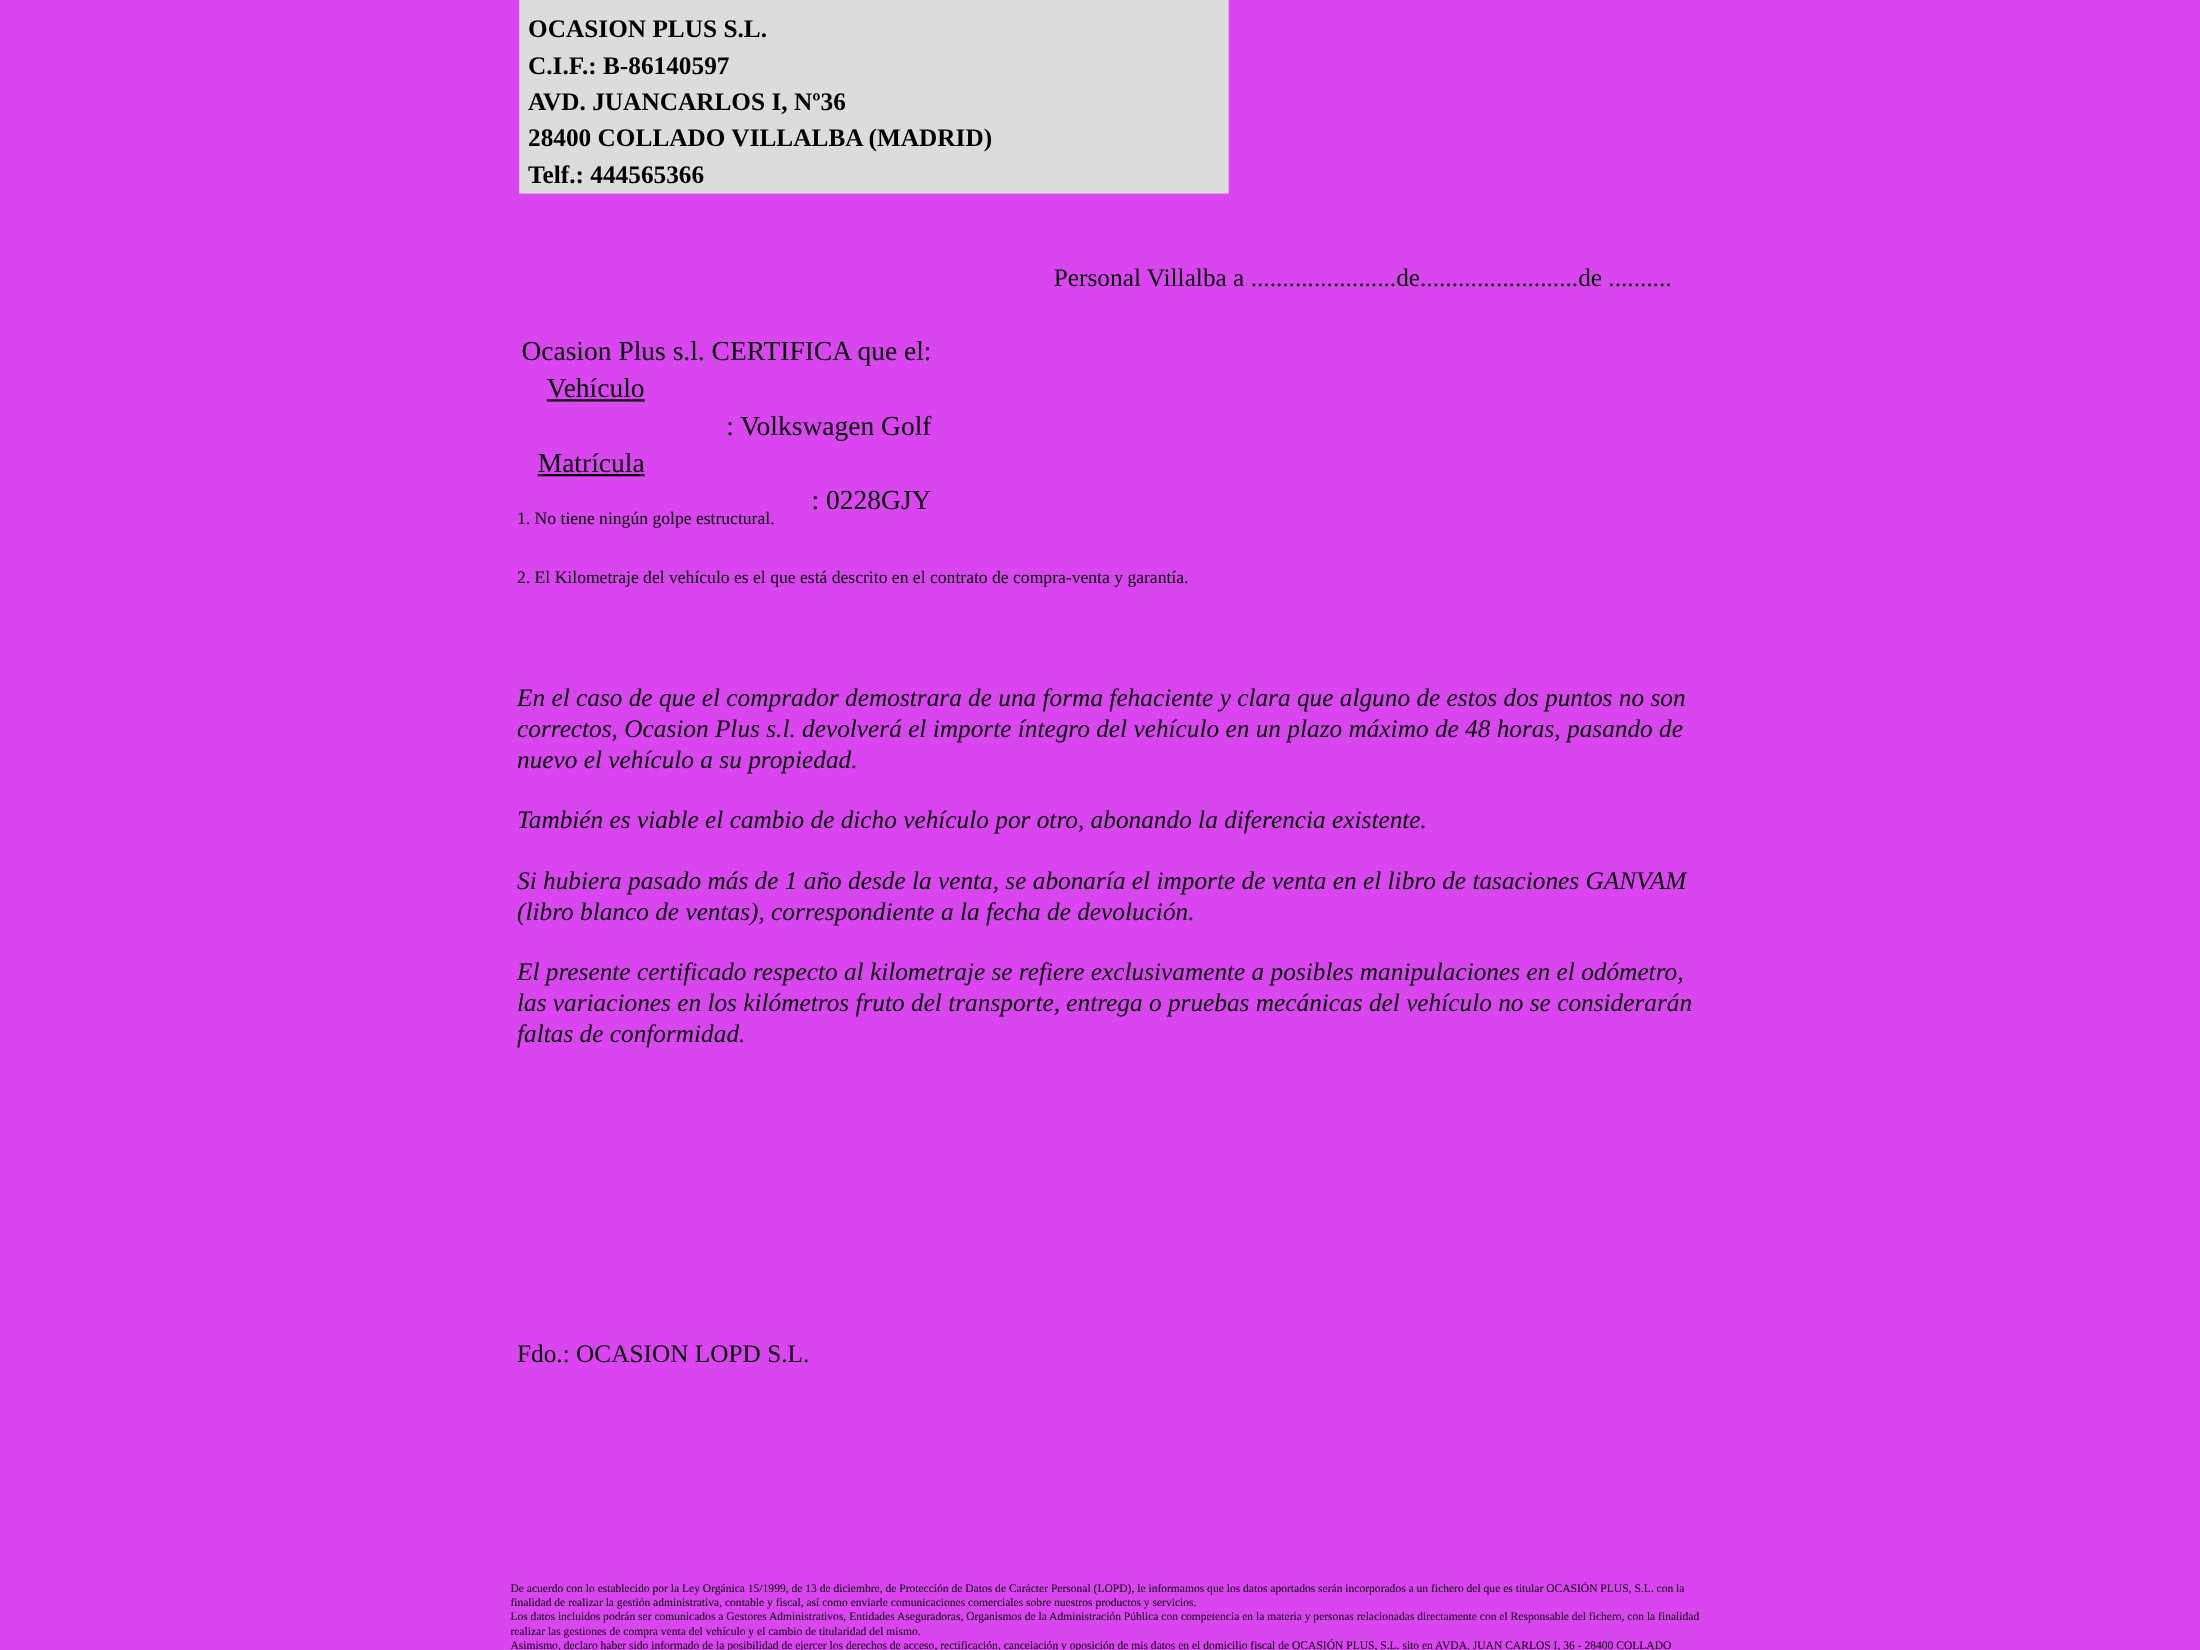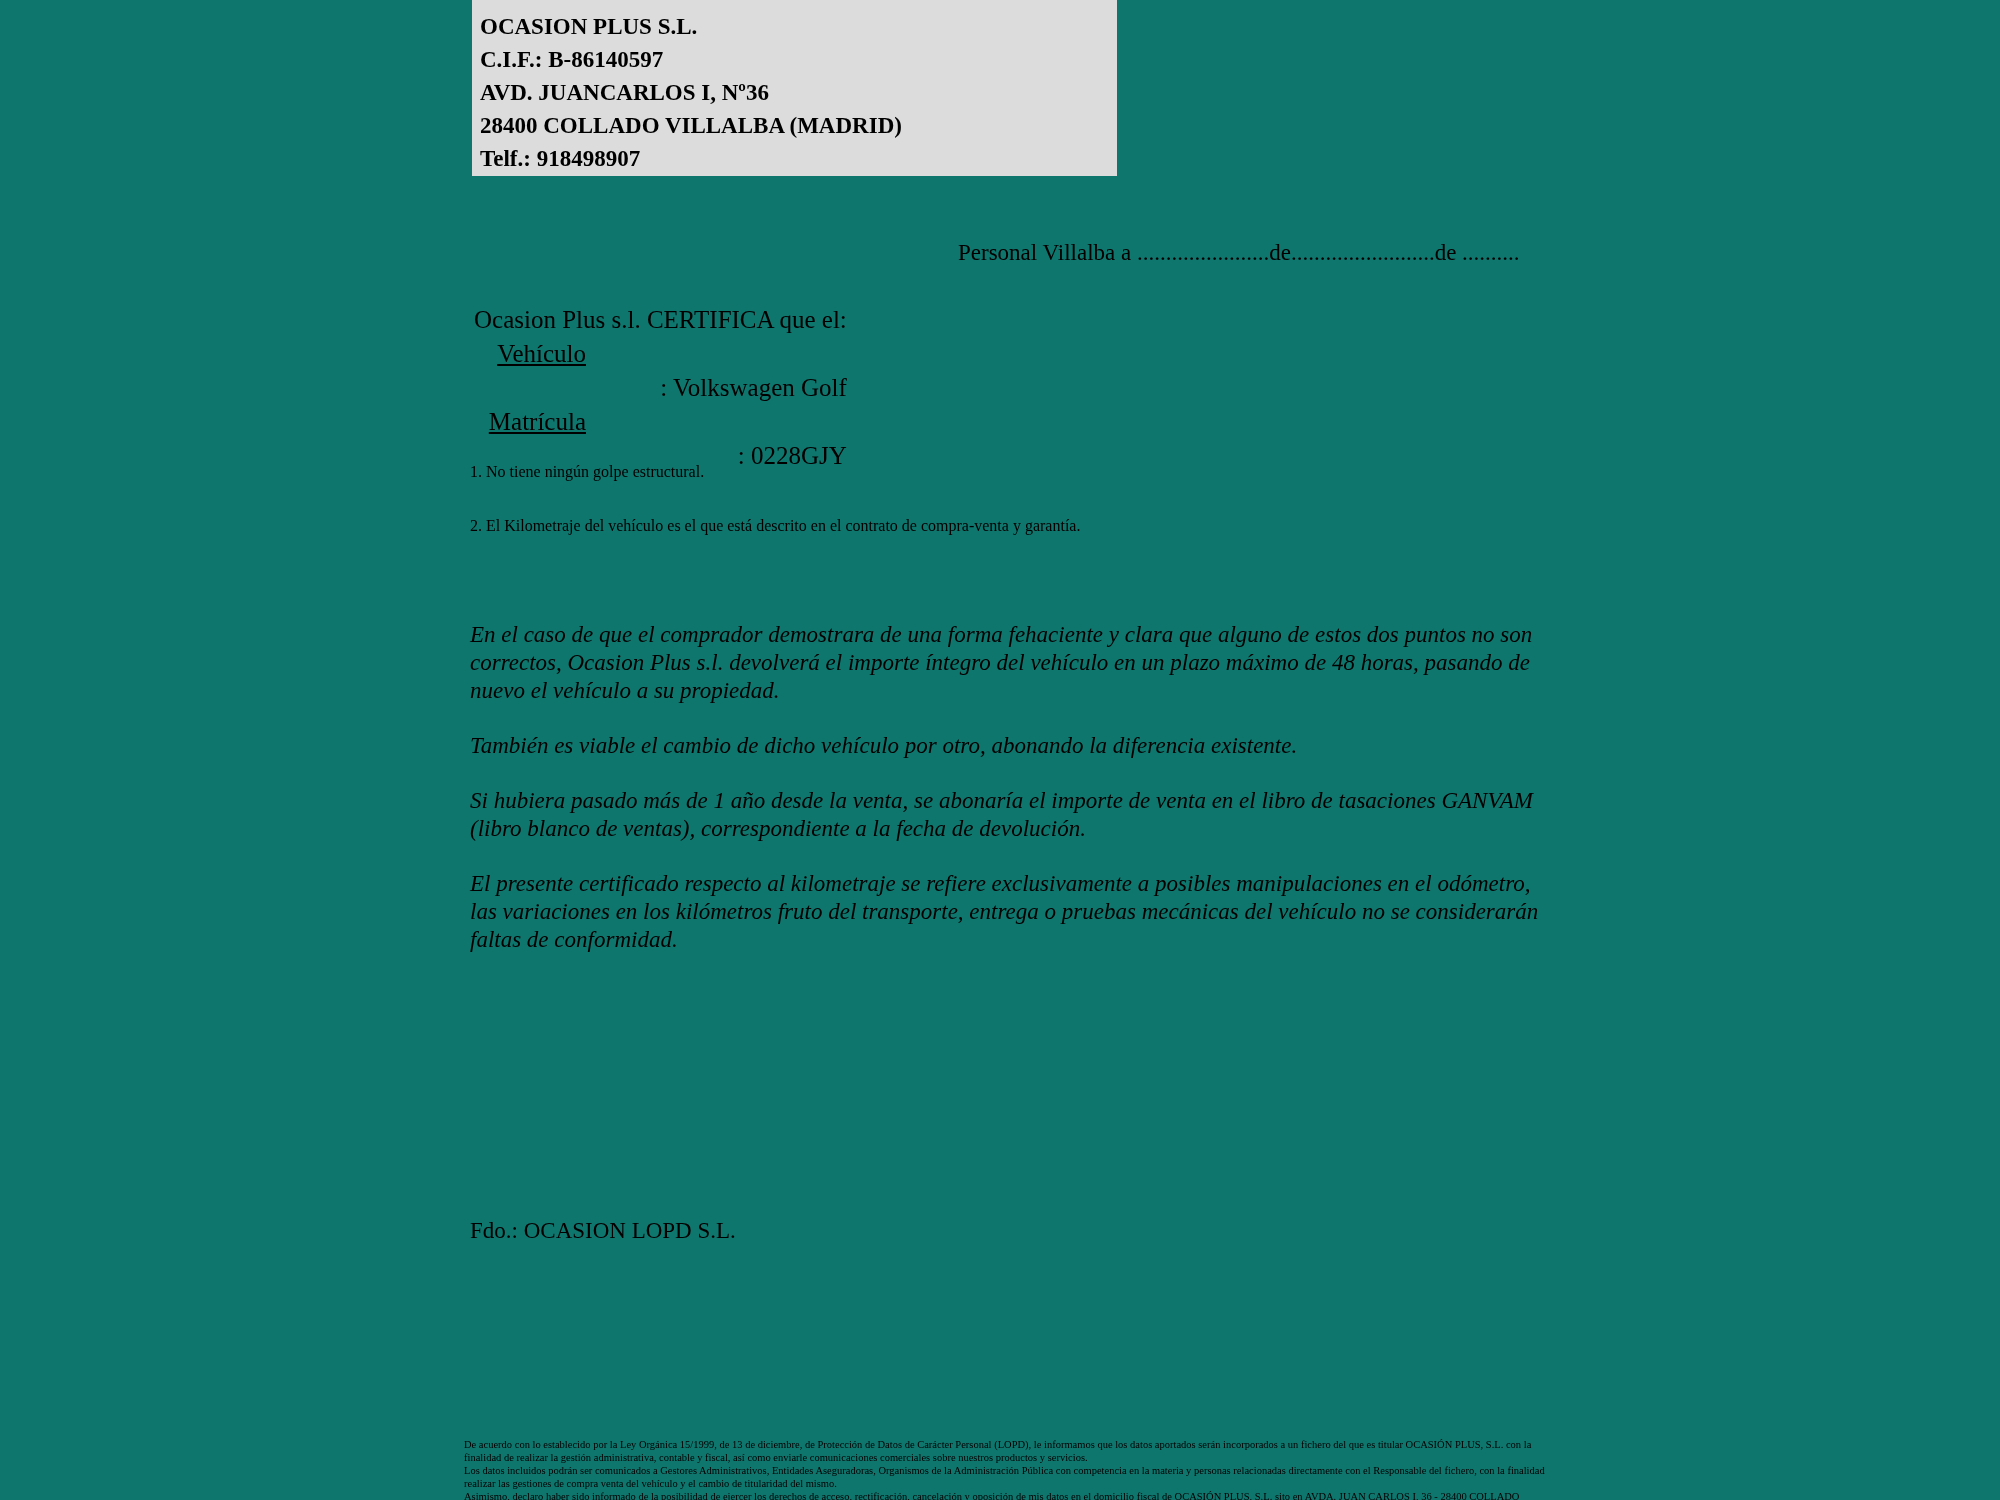--- a/index.html
+++ b/index.html
@@ -4,21 +4,21 @@
 <style>
   html, body {
     margin: 0;
     padding: 0;
     background: #ffffff;
   }
   .page {
     position: relative;
     width: 2000px;
     height: 1500px;
-    background: #0f766e;
+    background: #d946ef;
     font-family: "Liberation Serif", "DejaVu Serif", serif;
     color: #000000;
     overflow: hidden;
   }
   .header-block {
     position: absolute;
     left: 472px;
     top: 0;
     width: 645px;
     height: 176px;
@@ -100,21 +100,21 @@
 </head>
 <body>
 
 <div class="page">
 
   <div class="header-block">
     <div>OCASION PLUS S.L.</div>
     <div>C.I.F.: B-86140597</div>
     <div>AVD. JUANCARLOS I, Nº36</div>
     <div>28400 COLLADO VILLALBA (MADRID)</div>
-    <div>Telf.: 918498907</div>
+    <div>Telf.: 444565366</div>
   </div>
 
   <div class="date-line">Personal Villalba a .......................de.........................de ..........</div>
 
   <div class="certify-block">
     <div>Ocasion Plus s.l. CERTIFICA que el:</div>
     <div class="cert-row">
       <span class="cert-label">Vehículo</span>
       <span>: Volkswagen Golf</span>
     </div>

